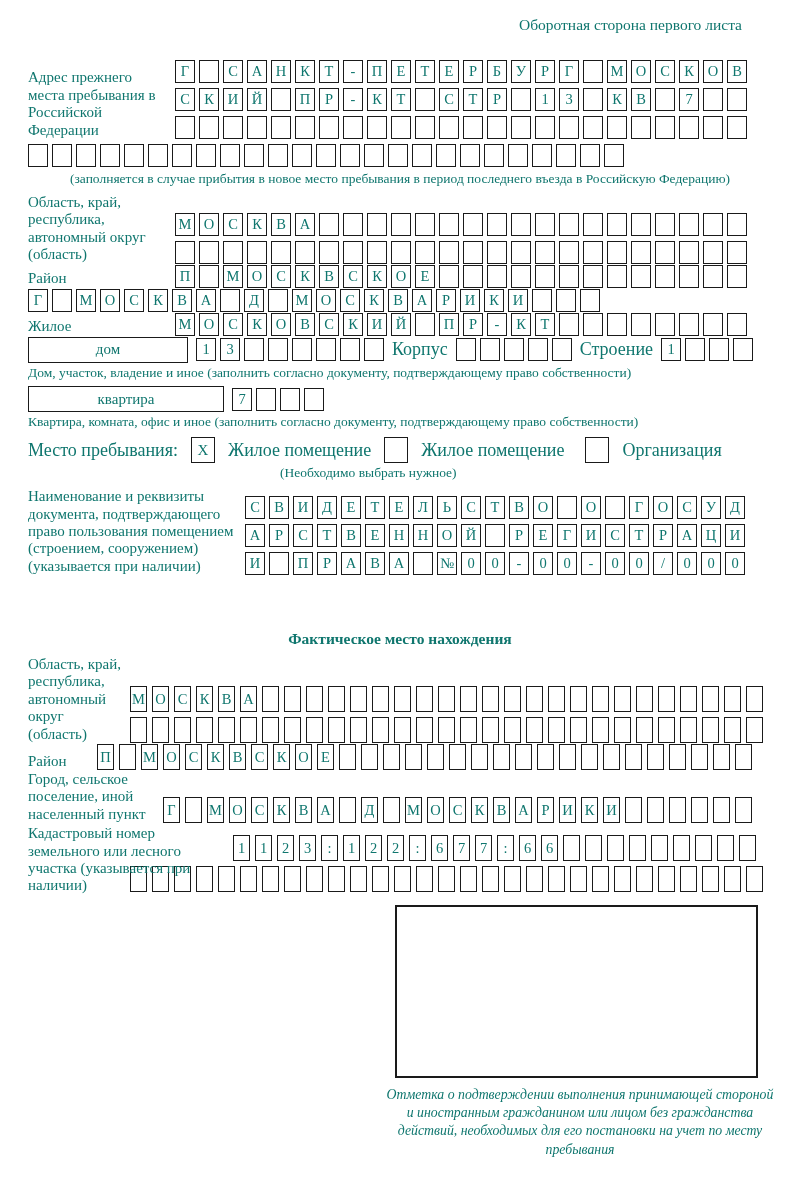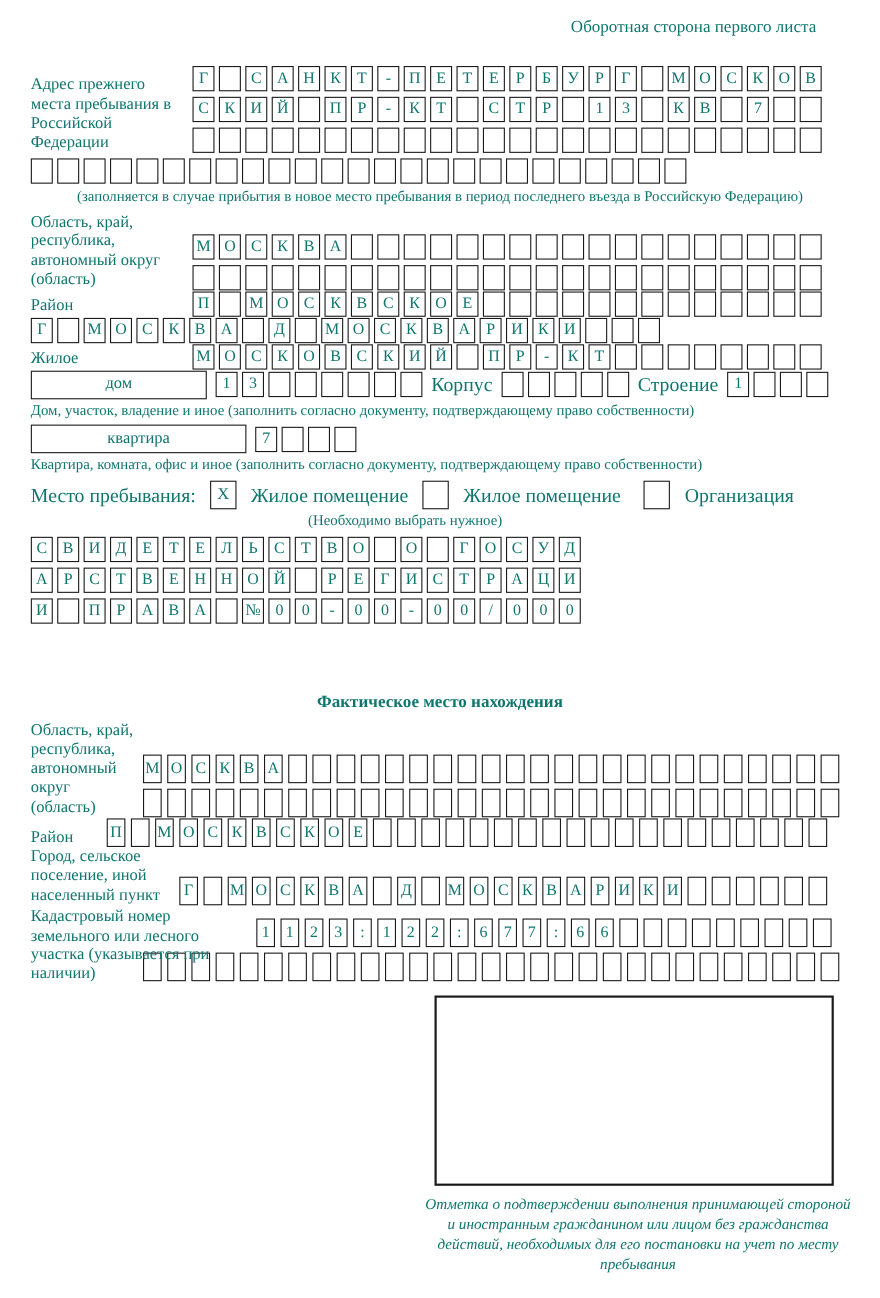--- a/index.html
+++ b/index.html
@@ -369,20 +369,21 @@
       <div class="checkbox">X</div>
       <span class="inline-label">Жилое помещение</span>
       <div class="checkbox"></div>
       <span class="inline-label">Жилое помещение</span>
       <div class="checkbox" style="margin-left:8px"></div>
       <span class="inline-label">Организация</span>
     </div>
     <div class="caption" style="margin-left:252px; margin-bottom:6px">(Необходимо выбрать нужное)</div>
 
     <div class="form-row">
+      <div class="row-label w217">Наименование и реквизиты документа, подтверждающего право пользования помещением (строением, сооружением) (указывается при наличии)</div>
       <div class="stack">
         <div class="cells">
             <div class="cell">С</div>
             <div class="cell">В</div>
             <div class="cell">И</div>
             <div class="cell">Д</div>
             <div class="cell">Е</div>
             <div class="cell">Т</div>
             <div class="cell">Е</div>
             <div class="cell">Л</div>

